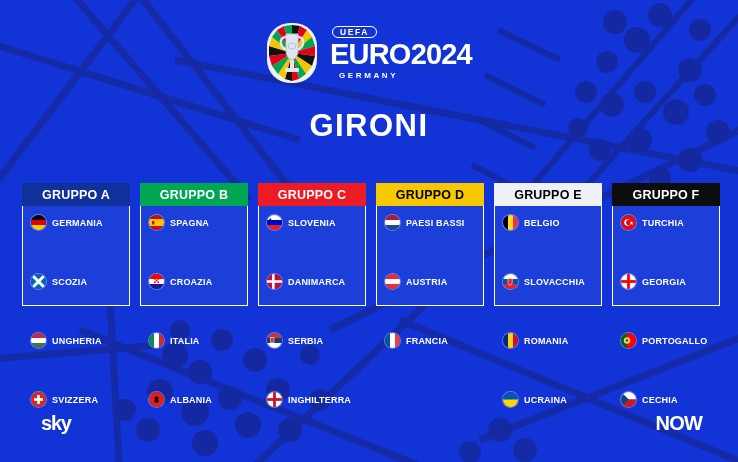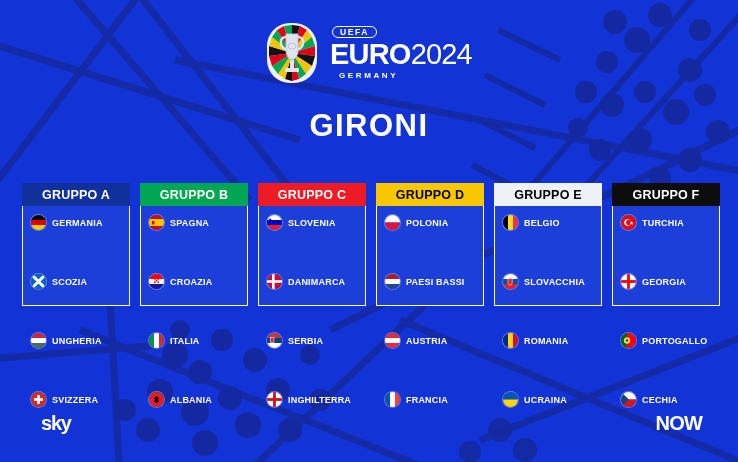--- a/index.html
+++ b/index.html
@@ -24,21 +24,21 @@
   .euro-word { display:flex; flex-direction:column; align-items:flex-start; line-height:1; }
   .uefa-pill {
     border:1.6px solid #ffffff; border-radius:9px;
     padding:1px 7px 0px; margin-bottom:2px; margin-left:2px;
   }
   .uefa-pill span {
     color:#fff; font-size:8.5px; font-weight:700; letter-spacing:1.6px;
     display:block;
   }
   .euro-main { color:#fff; font-size:29px; font-weight:800; letter-spacing:-0.8px; }
-  .euro-main .yr { font-weight:400; }
+  .euro-main .yr { font-weight:700; }
   .germany-line {
     color:#fff; font-size:8px; font-weight:700; letter-spacing:2.6px;
     margin-top:3px; margin-left:9px;
   }
 
   .page-title {
     position:absolute; left:0; right:0; top:108px; text-align:center;
     color:#ffffff; font-size:31px; font-weight:800; letter-spacing:1.5px;
   }
 
@@ -341,29 +341,20 @@
           <span class="team-name">INGHILTERRA</span>
         </div>
       </div>
     </div>
     <div class="card">
       <div class="card-header" style="background: rgb(247, 200, 0); color: rgb(0, 0, 0);">GRUPPO D</div>
       <div class="card-body">
         <div class="team-row">
           <span class="flag">
             <svg viewBox="0 0 15 15" xmlns="http://www.w3.org/2000/svg">
-              <rect width="15" height="7.5" fill="#fff"></rect>
-              <rect y="7.5" width="15" height="7.5" fill="#dc143c"></rect>
-            </svg>
-          </span>
-          <span class="team-name">POLONIA</span>
-        </div>
-        <div class="team-row">
-          <span class="flag">
-            <svg viewBox="0 0 15 15" xmlns="http://www.w3.org/2000/svg">
               <rect width="15" height="5" fill="#ae1c28"></rect>
               <rect y="5" width="15" height="5" fill="#fff"></rect>
               <rect y="10" width="15" height="5" fill="#21468b"></rect>
             </svg>
           </span>
           <span class="team-name">PAESI BASSI</span>
         </div>
         <div class="team-row">
           <span class="flag">
             <svg viewBox="0 0 15 15" xmlns="http://www.w3.org/2000/svg">

